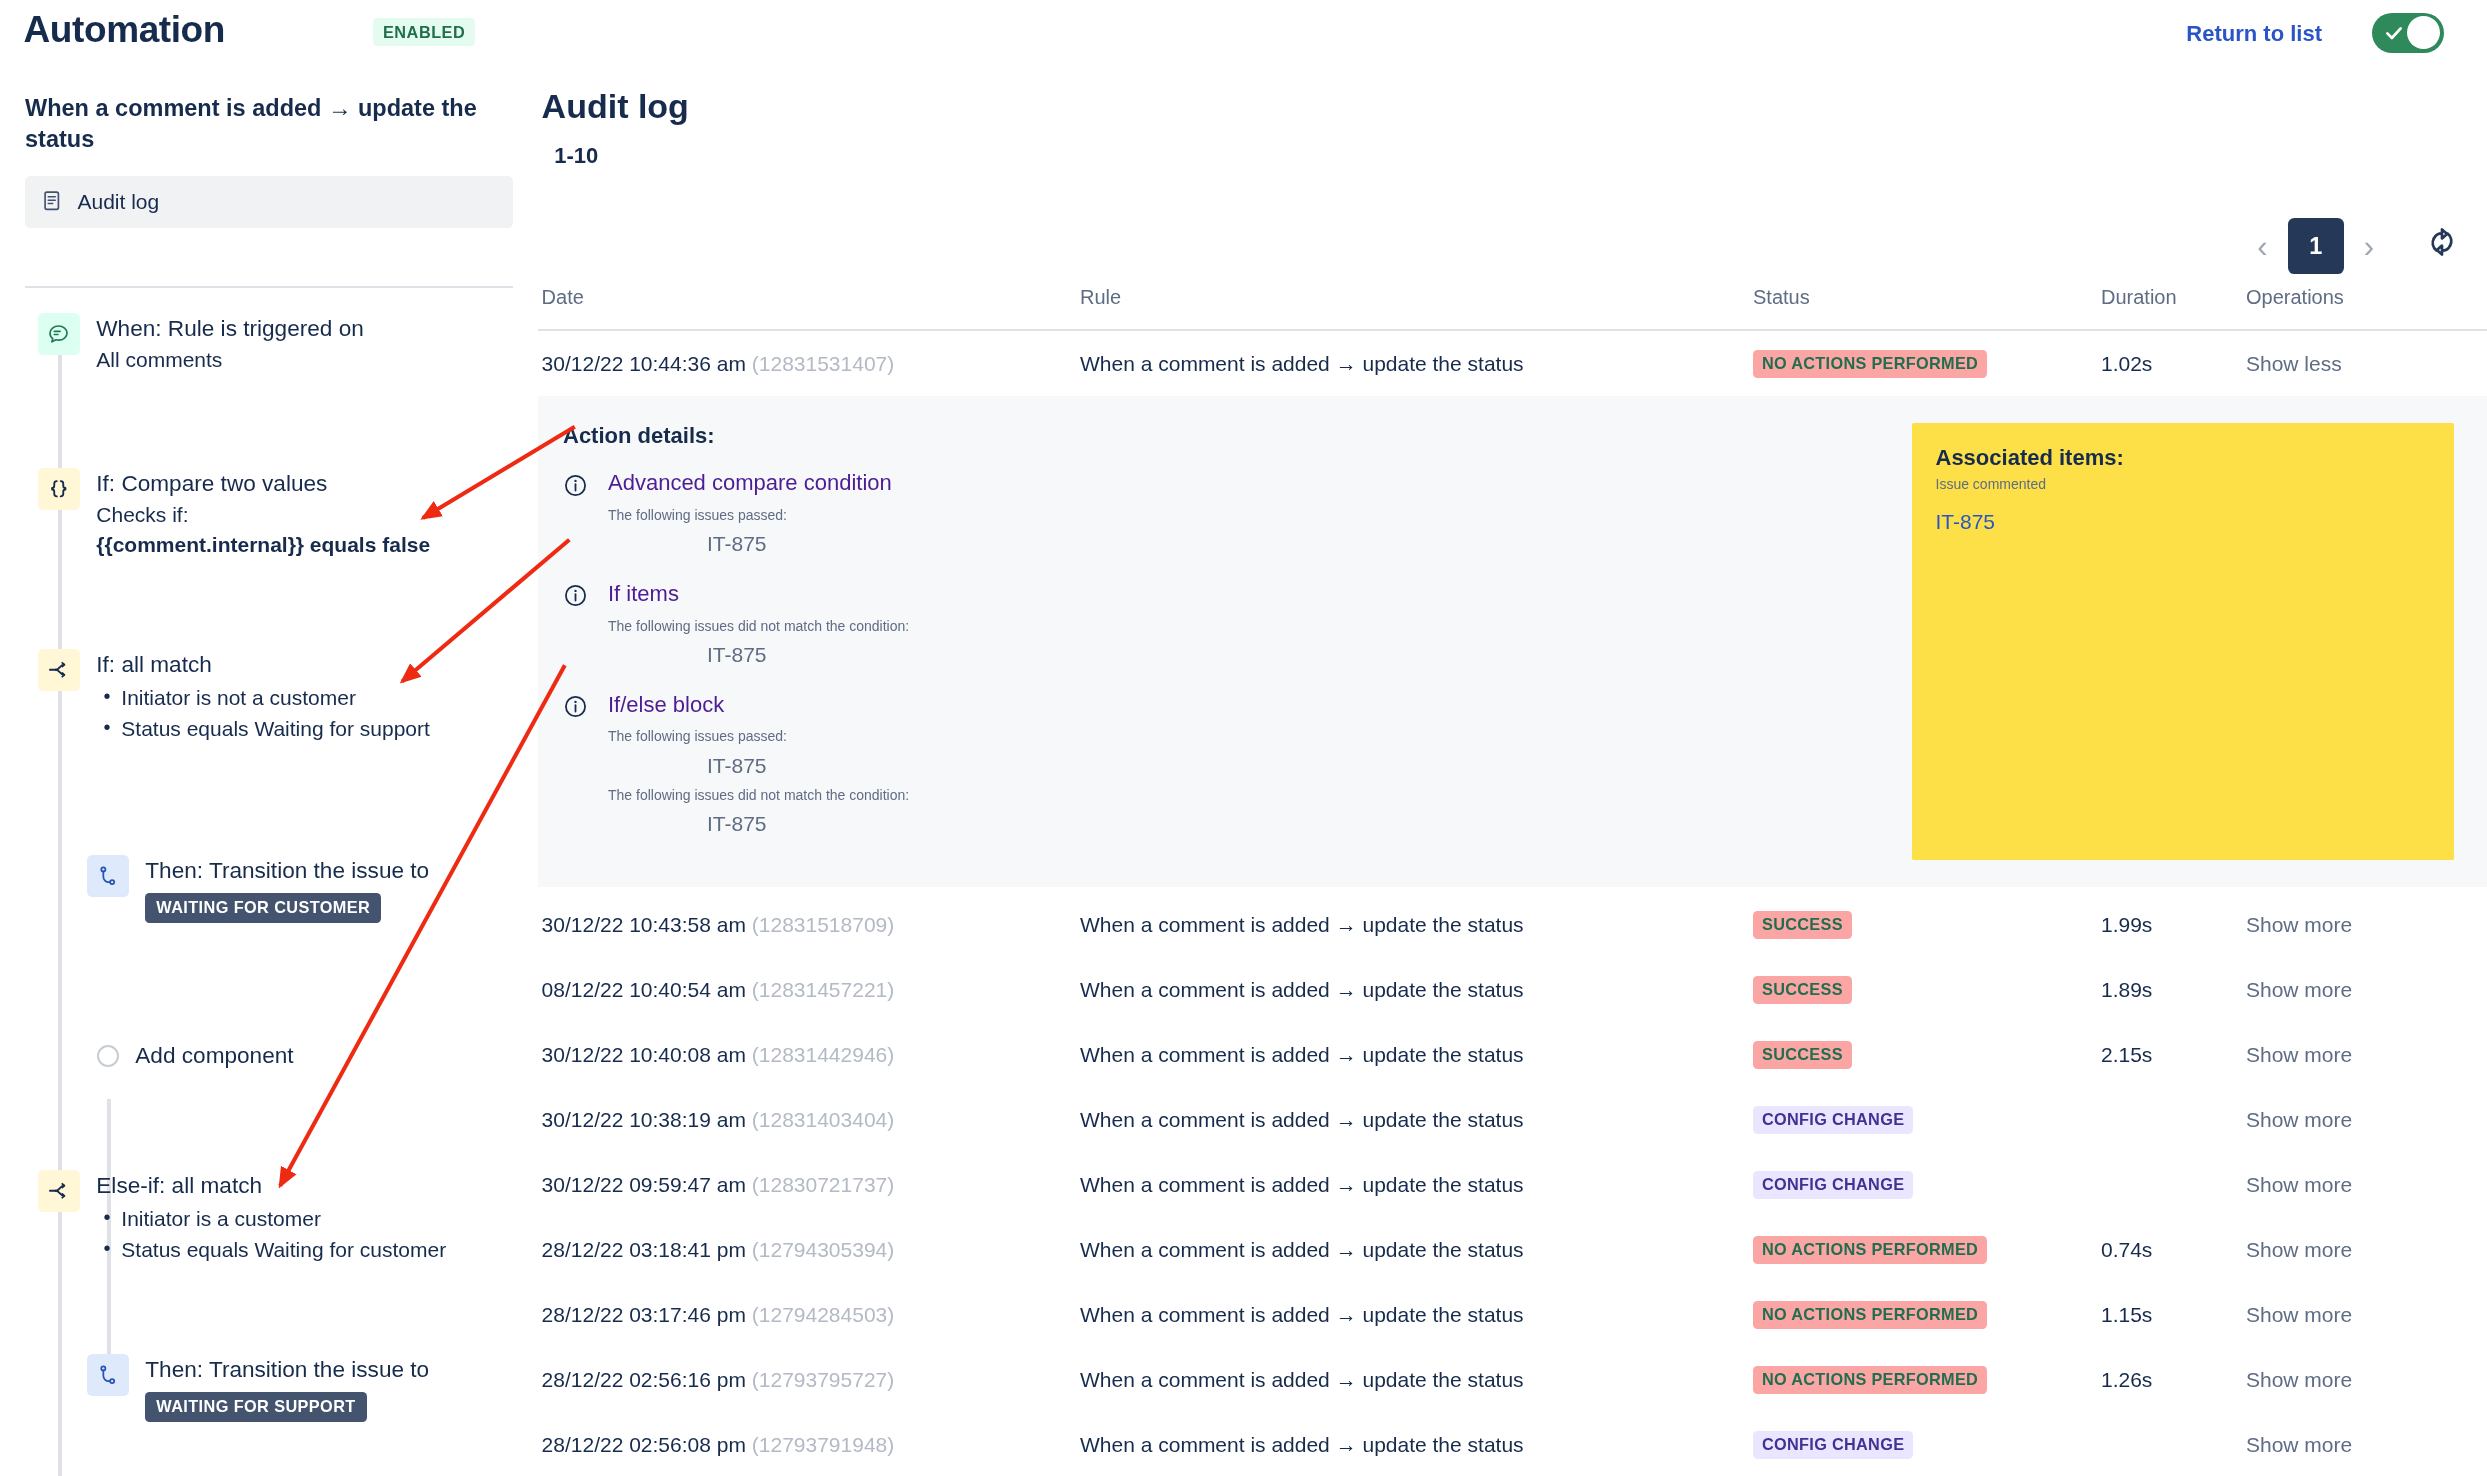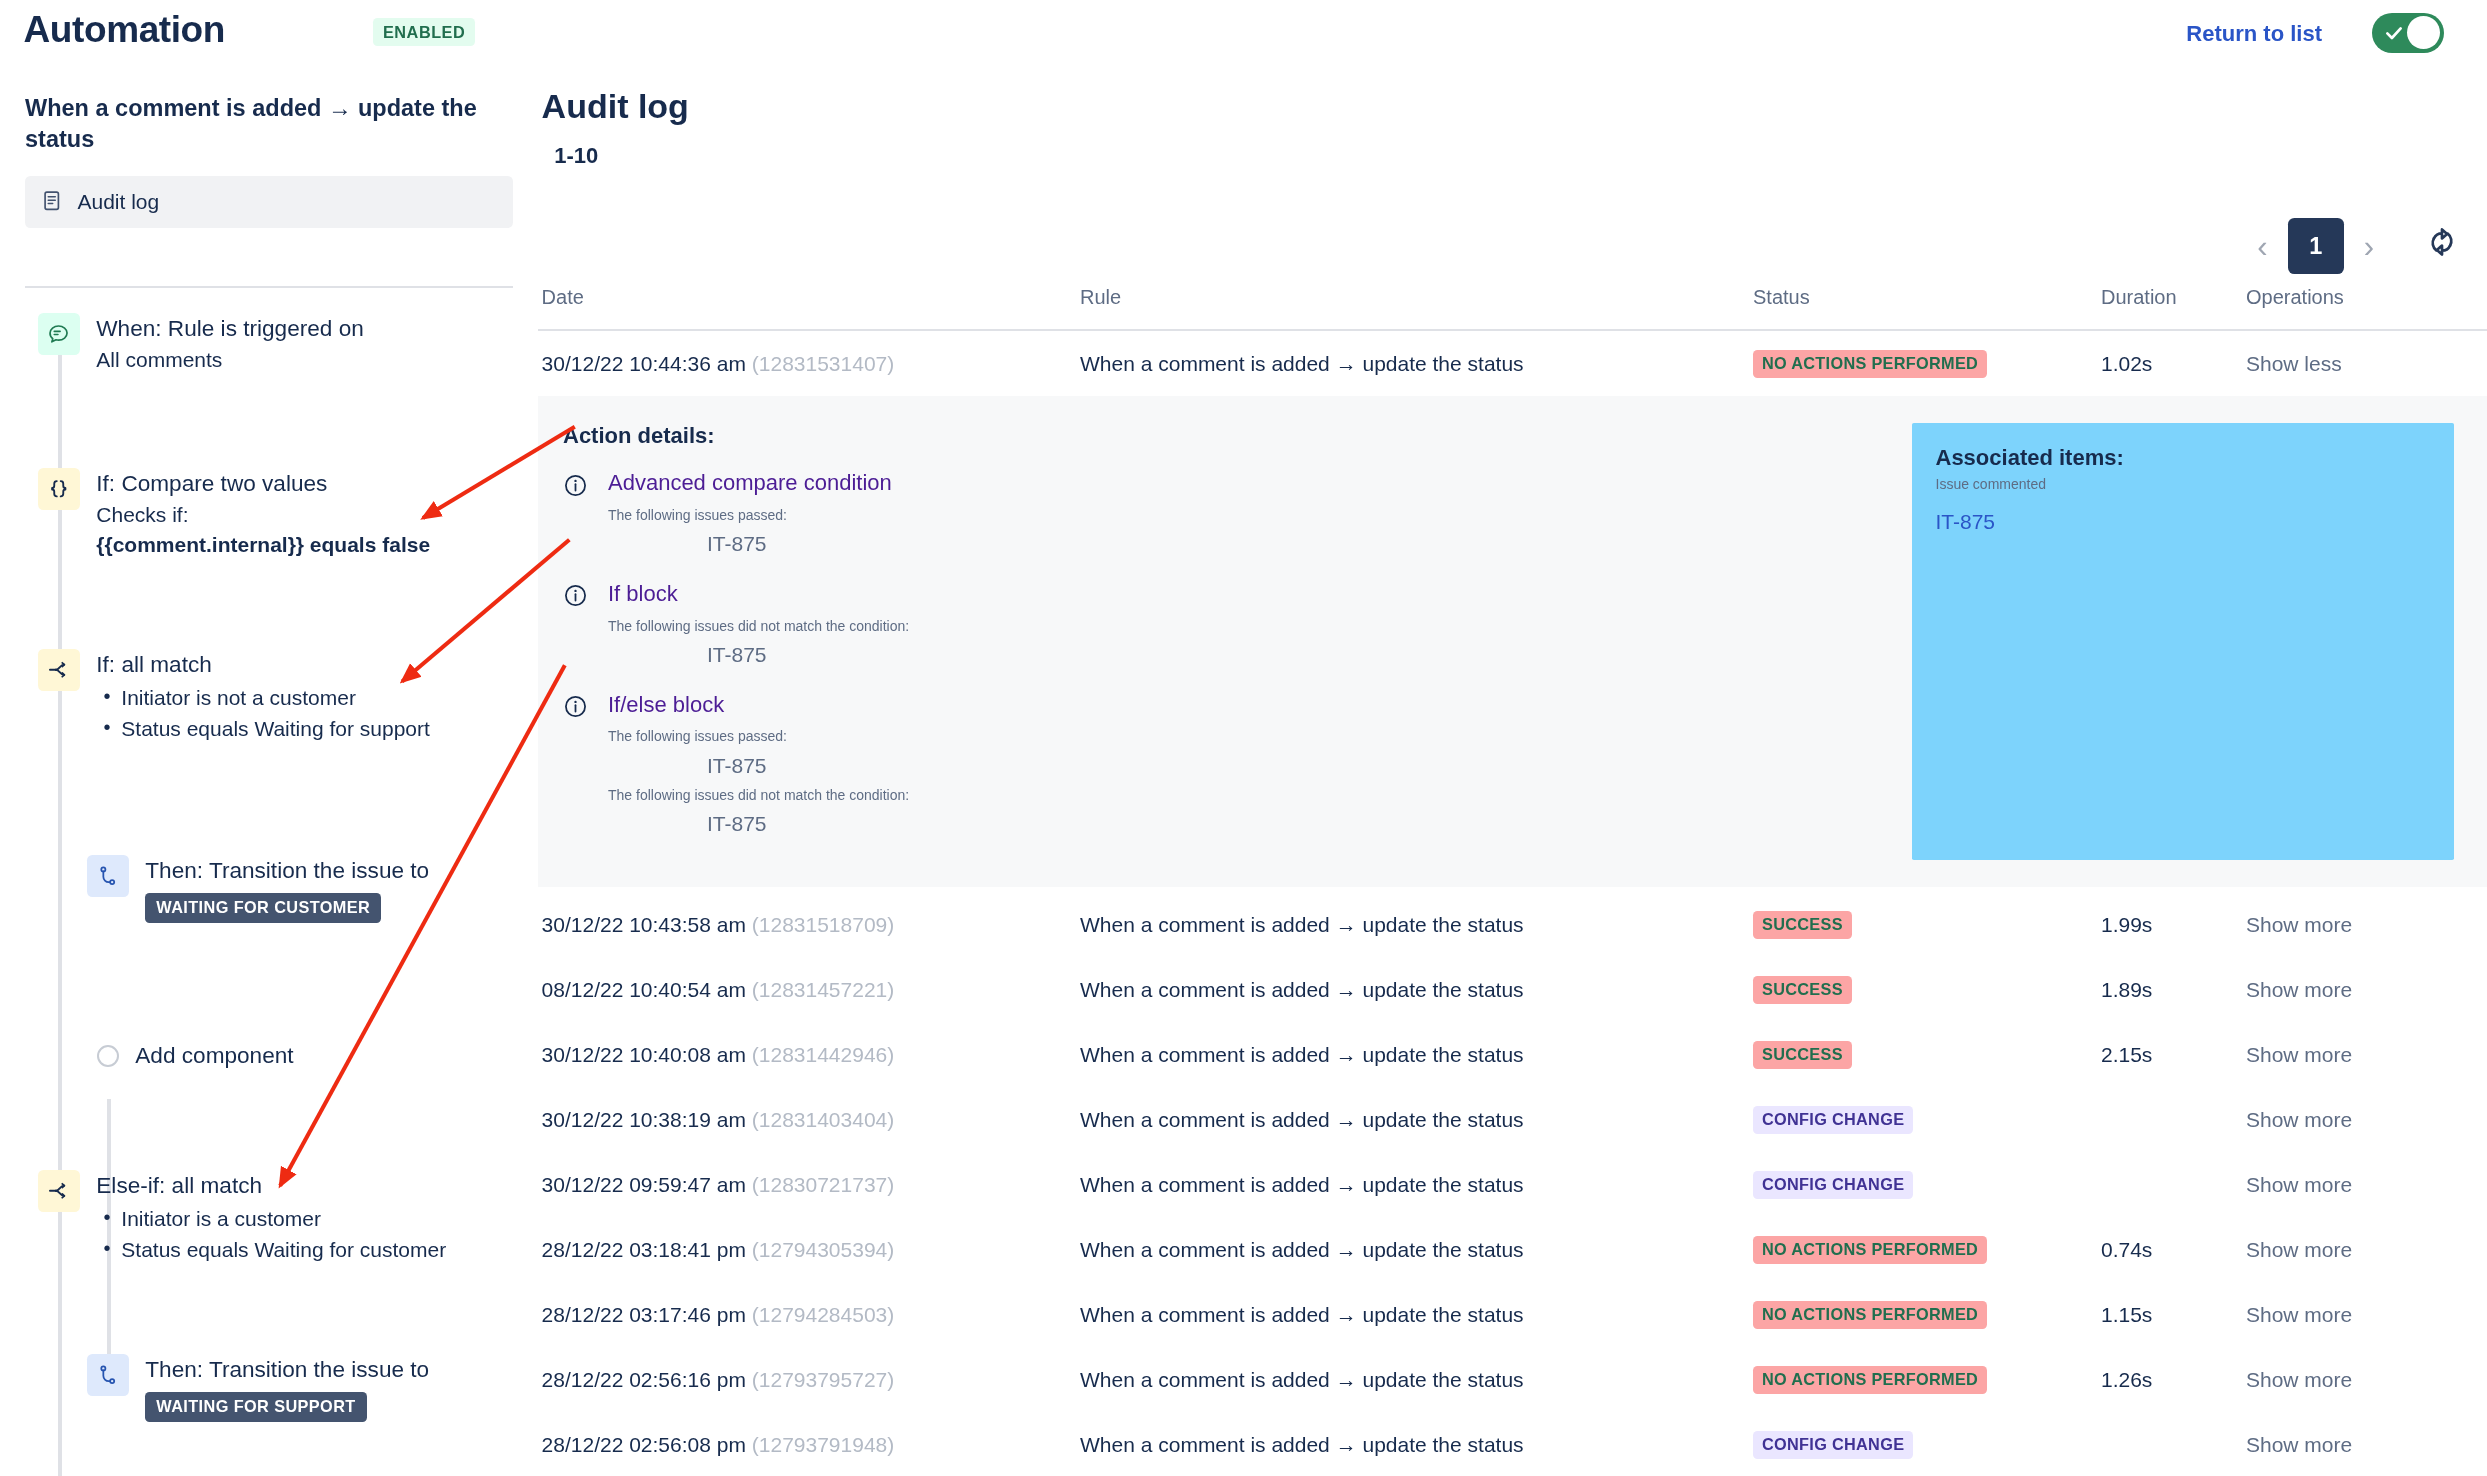--- a/index.html
+++ b/index.html
@@ -154,21 +154,21 @@
     margin-bottom: 5.4px;
   }
   .detail-left { width: 1356px; padding-left: 25px; }
   .detail-hdr { font-size: 22px; font-weight: 700; color: #172B4D; margin-bottom: 20px; }
   .dblock { display: flex; gap: 20px; margin-bottom: 23.5px; }
   .dblock .ico { flex: 0 0 auto; padding-top: 3.6px; }
   .dblock .dtitle { font-size: 22px; color: #4c1d95; line-height: 1.3; }
   .dblock .dline { font-size: 14px; color: #5E6C84; line-height: 1.45; margin-top: 7.2px; }
   .dblock .dissue { font-size: 21px; color: #5E6C84; margin-top: 7.2px; margin-left: 99px; }
   .assoc {
-    width: 542px; margin-left: 18px; background: #7dd3fc;
+    width: 542px; margin-left: 18px; background: #fde047;
     padding: 22px 23.5px; border-radius: 1.8px;
   }
   .assoc .a-hdr { font-size: 22px; font-weight: 700; color: #172B4D; }
   .assoc .a-sub { font-size: 14px; color: #5E6C84; margin-top: 5.4px; }
   .assoc .a-link { font-size: 21px; color: #2a55c7; margin-top: 18px; cursor: pointer; }
 
   .annot { position: absolute; left: 0; top: 0; width: 2487px; height: 1477px; pointer-events: none; }
 </style>
 </head>
 <body>
@@ -371,21 +371,21 @@
 
           <div class="dblock">
             <span class="ico">
               <svg width="25" height="25" viewBox="0 0 24 24">
                 <circle cx="12" cy="12" r="9.2" fill="none" stroke="#172B4D" stroke-width="1.7"></circle>
                 <circle cx="12" cy="7.6" r="1.15" fill="#172B4D"></circle>
                 <path d="M12 10.8 V16.8" stroke="#172B4D" stroke-width="1.7" stroke-linecap="round"></path>
               </svg>
             </span>
             <div>
-              <div class="dtitle">If block</div>
+              <div class="dtitle">If items</div>
               <div class="dline">The following issues did not match the condition:</div>
               <div class="dissue">IT-875</div>
             </div>
           </div>
 
           <div class="dblock">
             <span class="ico">
               <svg width="25" height="25" viewBox="0 0 24 24">
                 <circle cx="12" cy="12" r="9.2" fill="none" stroke="#172B4D" stroke-width="1.7"></circle>
                 <circle cx="12" cy="7.6" r="1.15" fill="#172B4D"></circle>

